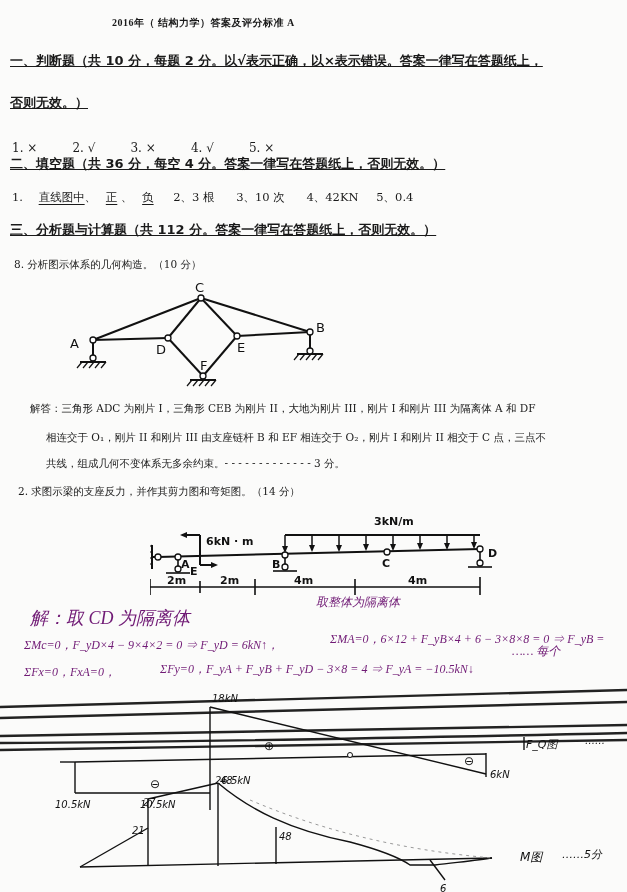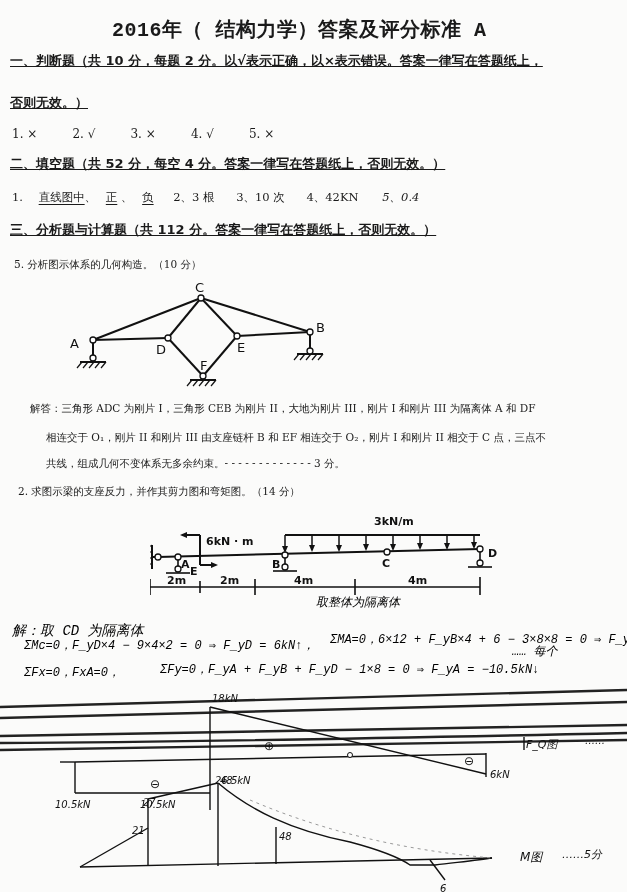--- a/index.html
+++ b/index.html
@@ -2,58 +2,58 @@
 <html><head>
 <meta charset="utf-8">
 <style>
   html, body { margin: 0; padding: 0; }
   body {
     width: 627px; height: 892px; overflow: hidden; position: relative;
     background: #fbfbfa; color: #1a1a1a;
     font-family: "DejaVu Serif", "Liberation Serif", serif;
   }
   .abs { position: absolute; white-space: nowrap; }
-  .title { left: 112px; top: 16px; font-size: 20px; font-weight: bold; font-family: Liberation Mono, monospace; letter-spacing: 0.5px; }
+  .title { left: 112px; top: 16px; font-size: 10px; font-weight: bold; font-family: Liberation Serif, serif; letter-spacing: 0.5px; }
   .sec { font-size: 13px; font-weight: bold; font-family: "DejaVu Sans", sans-serif; text-decoration: underline; }
   .txt { font-size: 11.5px; }
   .small { font-size: 10.5px; }
-  .hand { font-family: Liberation Mono, monospace; font-style: italic; font-size: 13px; color: #000000; }
+  .hand { font-family: Liberation Serif, serif; font-style: italic; font-size: 13px; color: #701a75; }
   .ans { display: inline-block; margin-right: 30px; font-size: 12px; }
   .u { text-decoration: underline; text-underline-offset: 3px; }
   svg text { font-family: "DejaVu Sans", sans-serif; }
 </style>
 </head>
 <body>
 
 <div class="abs title">2016年（ 结构力学）答案及评分标准 A</div>
 
 <div class="abs sec" style="left:10px; top:52px;">一、判断题（共 10 分，每题 2 分。以√表示正确，以×表示错误。答案一律写在答题纸上，</div>
 <div class="abs sec" style="left:10px; top:94px;text-align:right;">否则无效。）</div>
-<div class="abs" style="left:12px; top:123px;">
+<div class="abs" style="left:12px; top:137px;">
   <span class="ans"><span>1.</span> <span>×</span></span>
   <span class="ans"><span>2.</span> <span>√</span></span>
   <span class="ans"><span>3.</span> <span>×</span></span>
   <span class="ans"><span>4.</span> <span>√</span></span>
   <span class="ans"><span>5.</span> <span>×</span></span>
 </div>
 
-<div class="abs sec" style="left:10px; top:155px;">二、填空题（共 52 分，每空 4 分。答案一律写在答题纸上，否则无效。）</div>
+<div class="abs sec" style="left:10px; top:155px;">二、填空题（共 36 分，每空 4 分。答案一律写在答题纸上，否则无效。）</div>
 <div class="abs txt" style="left:12px; top:190px;">
   <span>1.</span>
   <span class="u" style="margin-left:12px;">直线图中</span>、
   <span class="u" style="margin-left:6px;">正</span> 、
   <span class="u" style="margin-left:6px; padding-right:16px;">负</span>
   <span style="margin-left:0;">2、3 根</span>
   <span style="margin-left:18px;">3、10 次</span>
   <span style="margin-left:18px;">4、42KN</span>
-  <span style="margin-left:20px;font-style:italic;">5、0.4</span>
+  <span style="margin-left:14px;">5、0.4</span>
 </div>
 
 <div class="abs sec" style="left:10px; top:221px;">三、分析题与计算题（共 112 分。答案一律写在答题纸上，否则无效。）</div>
-<div class="abs small" style="left:14px; top:258px;">5. 分析图示体系的几何构造。（10 分）</div>
+<div class="abs small" style="left:14px; top:258px;">8. 分析图示体系的几何构造。（10 分）</div>
 
 <svg class="abs" style="left:60px; top:282px;" width="290" height="110">
   <g stroke="#111" stroke-width="2" fill="none">
     <line x1="33" y1="58" x2="141" y2="16"></line>
     <line x1="141" y1="16" x2="250" y2="50"></line>
     <line x1="33" y1="58" x2="108" y2="56"></line>
     <line x1="108" y1="56" x2="141" y2="16"></line>
     <line x1="141" y1="16" x2="177" y2="54"></line>
     <line x1="177" y1="54" x2="250" y2="50"></line>
     <line x1="108" y1="56" x2="143" y2="94"></line>
@@ -179,25 +179,25 @@
     <text x="232" y="62">C</text>
     <text x="338" y="52">D</text>
     <text x="17" y="79">2m</text>
     <text x="70" y="79">2m</text>
     <text x="144" y="79">4m</text>
     <text x="258" y="79">4m</text>
   </g>
 </svg>
 
 <div class="abs hand" style="left:316px; top:594px; font-size:12px;">取整体为隔离体</div>
-<div class="abs hand" style="left:12px; top:606px; font-size:14px;margin-top:16px;">解：取 CD 为隔离体</div>
+<div class="abs hand" style="left:30px; top:606px; font-size:18px;">解：取 CD 为隔离体</div>
 <div class="abs hand" style="left:24px; top:637px; font-size:12px;">ΣMc=0，F_yD×4 − 9×4×2 = 0 ⇒ F_yD = 6kN↑，</div>
 <div class="abs hand" style="left:330px; top:631px; font-size:12px;">ΣMA=0，6×12 + F_yB×4 + 6 − 3×8×8 = 0 ⇒ F_yB =</div>
 <div class="abs hand" style="left:24px; top:664px; font-size:12px;">ΣFx=0，FxA=0，</div>
-<div class="abs hand" style="left:160px; top:661px; font-size:12px;">ΣFy=0，F_yA + F_yB + F_yD − 1×8 = 0 ⇒ F_yA = −10.5kN↓</div>
+<div class="abs hand" style="left:160px; top:661px; font-size:12px;">ΣFy=0，F_yA + F_yB + F_yD − 3×8 = 4 ⇒ F_yA = −10.5kN↓</div>
 <div class="abs hand" style="left:512px; top:643px; font-size:12px;">…… 每个</div>
 
 <svg class="abs" style="left:0; top:680px;" width="627" height="212">
 
   <g stroke="#222" stroke-width="2.4" fill="none">
     <path d="M0,27 C200,22 400,16 627,10"></path>
     <path d="M0,38 C200,34 400,28 627,22"></path>
     <path d="M0,56 C200,54 400,50 627,45"></path>
     <path d="M0,63 C200,62 400,58 627,53"></path>
     <path d="M0,70 C200,68 400,64 627,60"></path>

